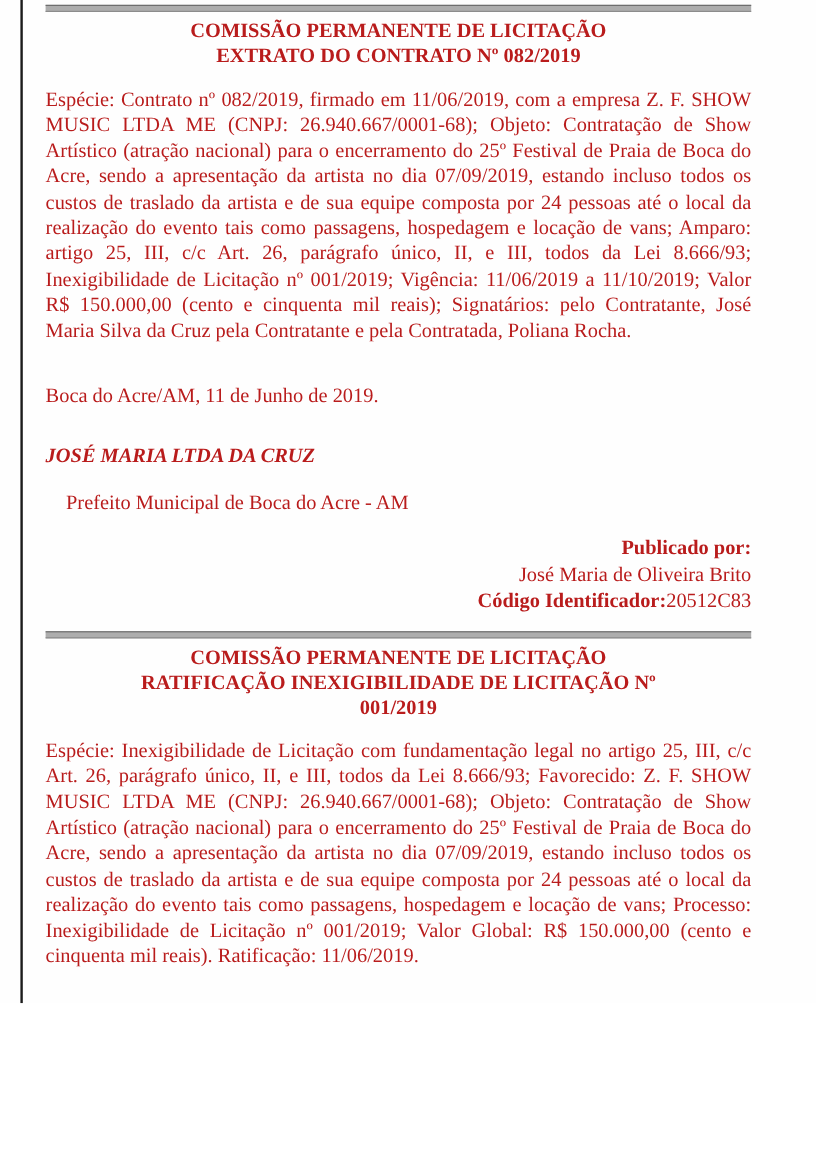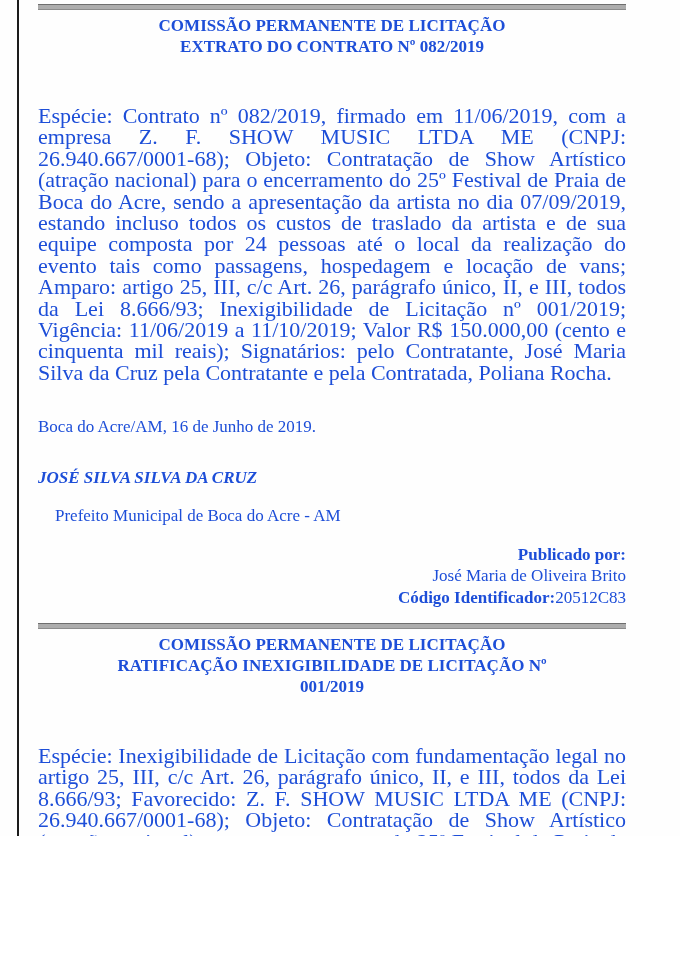--- a/index.html
+++ b/index.html
@@ -7,21 +7,21 @@
     padding: 0;
     background: #ffffff;
   }
   .page {
     position: relative;
     width: 680px;
     height: 836px;
     background: #fefefe;
     overflow: hidden;
     font-family: "Liberation Serif", "DejaVu Serif", serif;
-    color: #1d4ed8;
+    color: #b91c1c;
   }
   
   .left-rule {
     position: absolute;
     left: 17px;
     top: 0;
     width: 2px;
     height: 947px;
     background: #1c1c1c;
   }
@@ -42,22 +42,22 @@
   .hr-mid { margin-top: 14px; }
   .heading {
     margin: 5px 0 0 0;
     font-size: 17px;
     line-height: 21px;
     font-weight: bold;
     text-align: center;
     white-space: pre-line;
   }
   .body-text {
-    margin: 48px 0 0 0;
-    font-size: 22px;
+    margin: 15px 0 0 0;
+    font-size: 17px;
     line-height: 21.4px;
     text-align: justify;
     text-justify: inter-word;
   }
   .place-date {
     margin: 33px 0 0 0;
     font-size: 17px;
     line-height: 21.4px;
   }
   .sig-name {
@@ -87,22 +87,22 @@
 <div class="page">
   <div class="left-rule"></div>
 
   <div class="content">
 
     <section>
       <div class="hr hr-top"></div>
       <h2 class="heading">COMISSÃO PERMANENTE DE LICITAÇÃO
 EXTRATO DO CONTRATO Nº 082/2019</h2>
       <p class="body-text">Espécie: Contrato nº 082/2019, firmado em 11/06/2019, com a empresa Z. F. SHOW MUSIC LTDA ME (CNPJ: 26.940.667/0001-68); Objeto: Contratação de Show Artístico (atração nacional) para o encerramento do 25º Festival de Praia de Boca do Acre, sendo a apresentação da artista no dia 07/09/2019, estando incluso todos os custos de traslado da artista e de sua equipe composta por 24 pessoas até o local da realização do evento tais como passagens, hospedagem e locação de vans; Amparo: artigo 25, III, c/c Art. 26, parágrafo único, II, e III, todos da Lei 8.666/93; Inexigibilidade de Licitação nº 001/2019; Vigência: 11/06/2019 a 11/10/2019; Valor R$ 150.000,00 (cento e cinquenta mil reais); Signatários: pelo Contratante, José Maria Silva da Cruz pela Contratante e pela Contratada, Poliana Rocha.</p>
-      <p class="place-date">Boca do Acre/AM, 16 de Junho de 2019.</p>
-      <p class="sig-name">JOSÉ SILVA SILVA DA CRUZ</p>
+      <p class="place-date">Boca do Acre/AM, 11 de Junho de 2019.</p>
+      <p class="sig-name">JOSÉ MARIA LTDA DA CRUZ</p>
       <p class="sig-title">Prefeito Municipal de Boca do Acre - AM</p>
       <div class="pub-block">
         <div class="pub-label">Publicado por:</div>
         <div class="pub-name">José Maria de Oliveira Brito</div>
         <div class="code-line">
           <span class="code-label">Código Identificador:</span><span>20512C83</span>
         </div>
       </div>
     </section>
 

